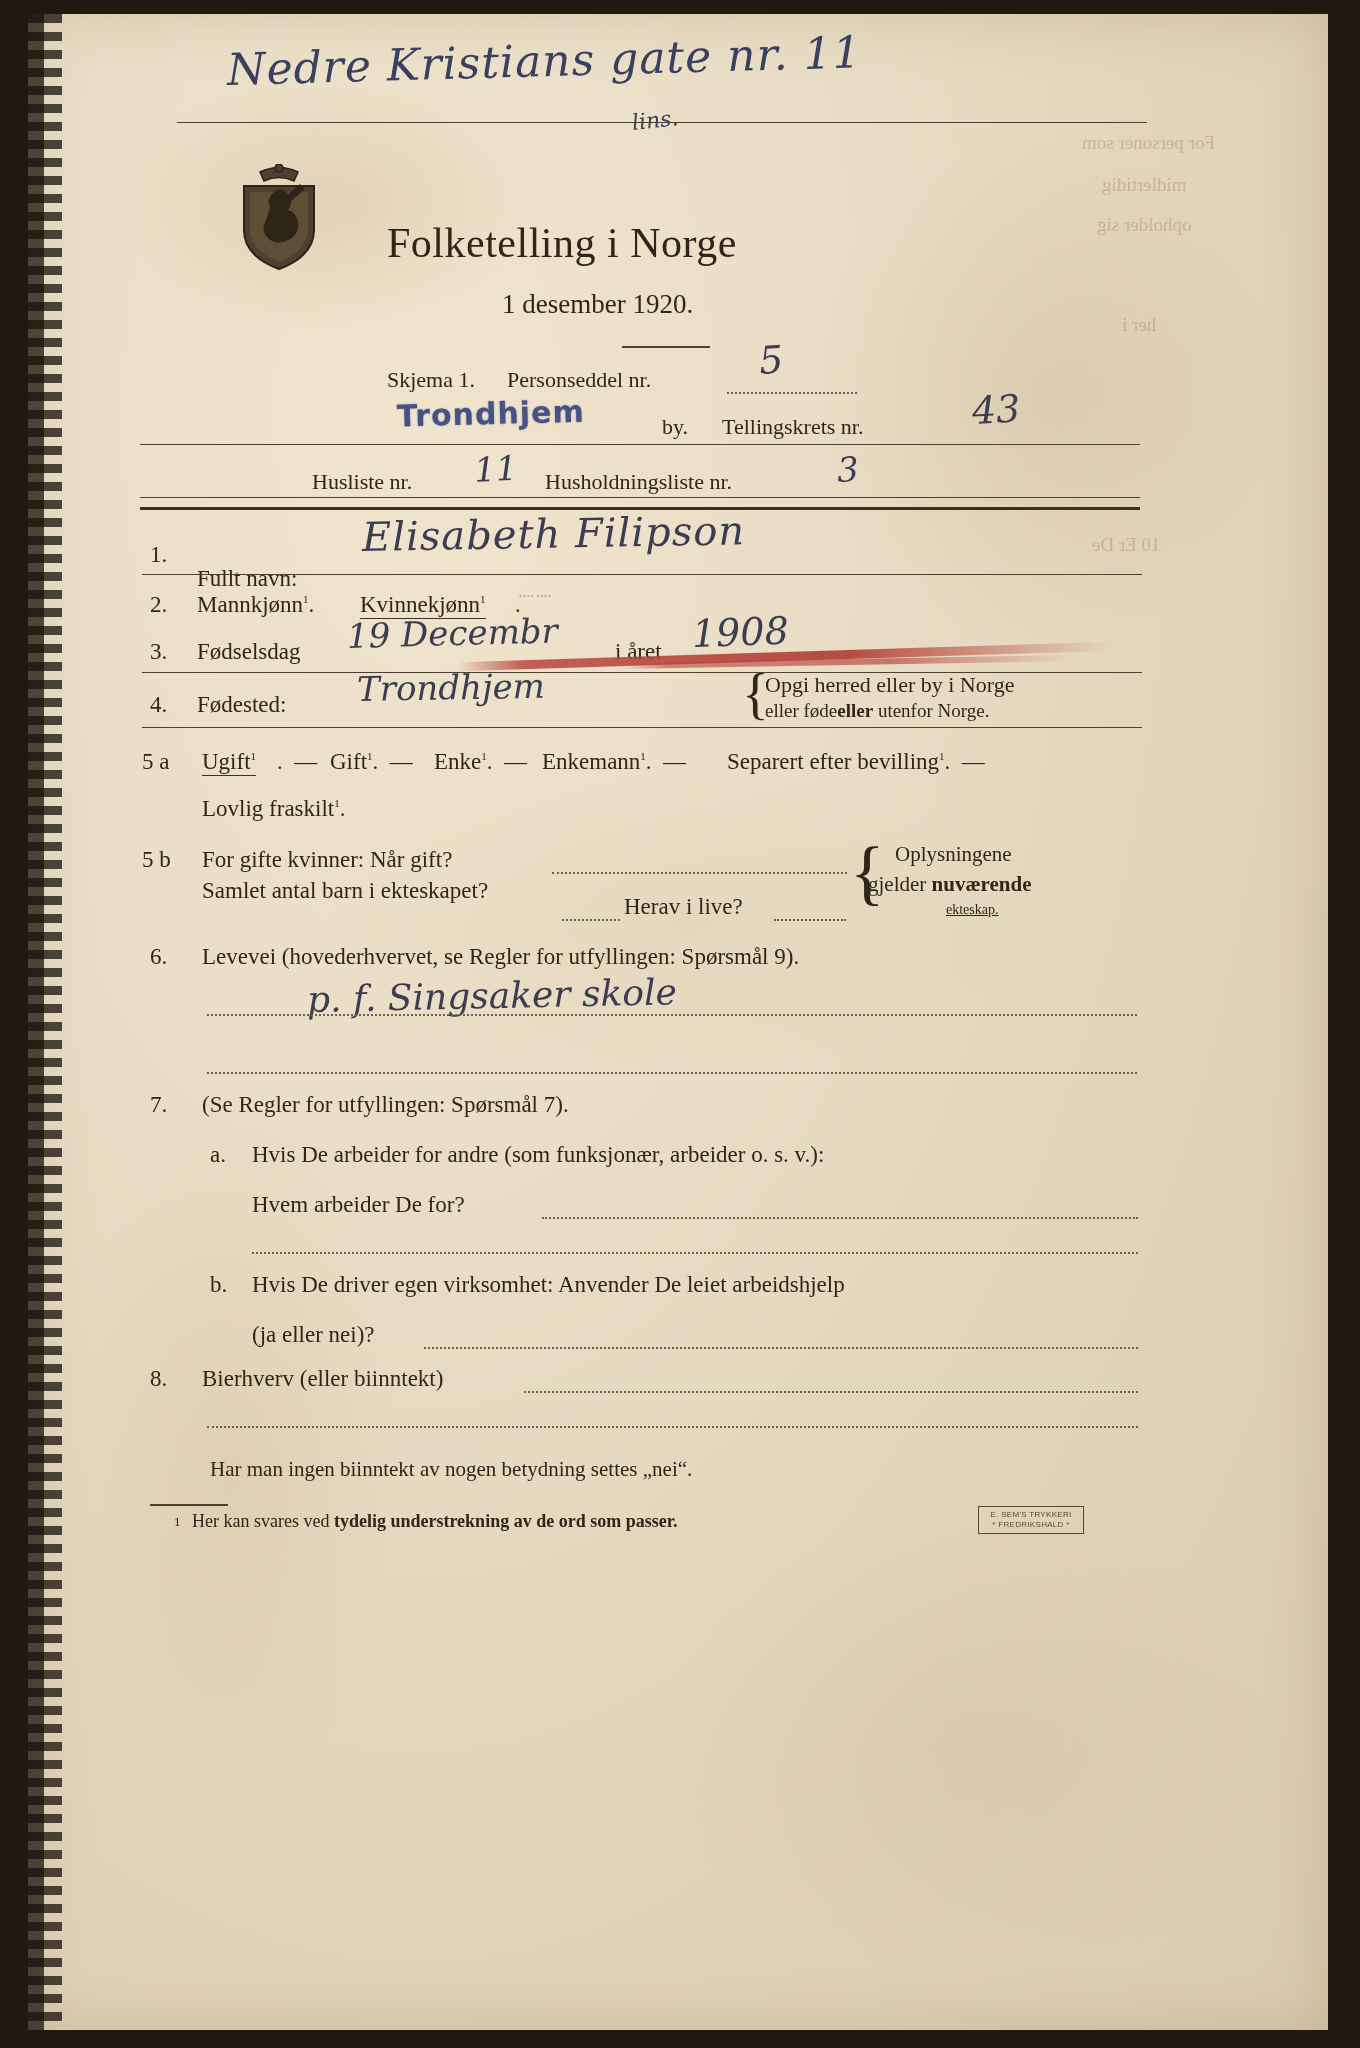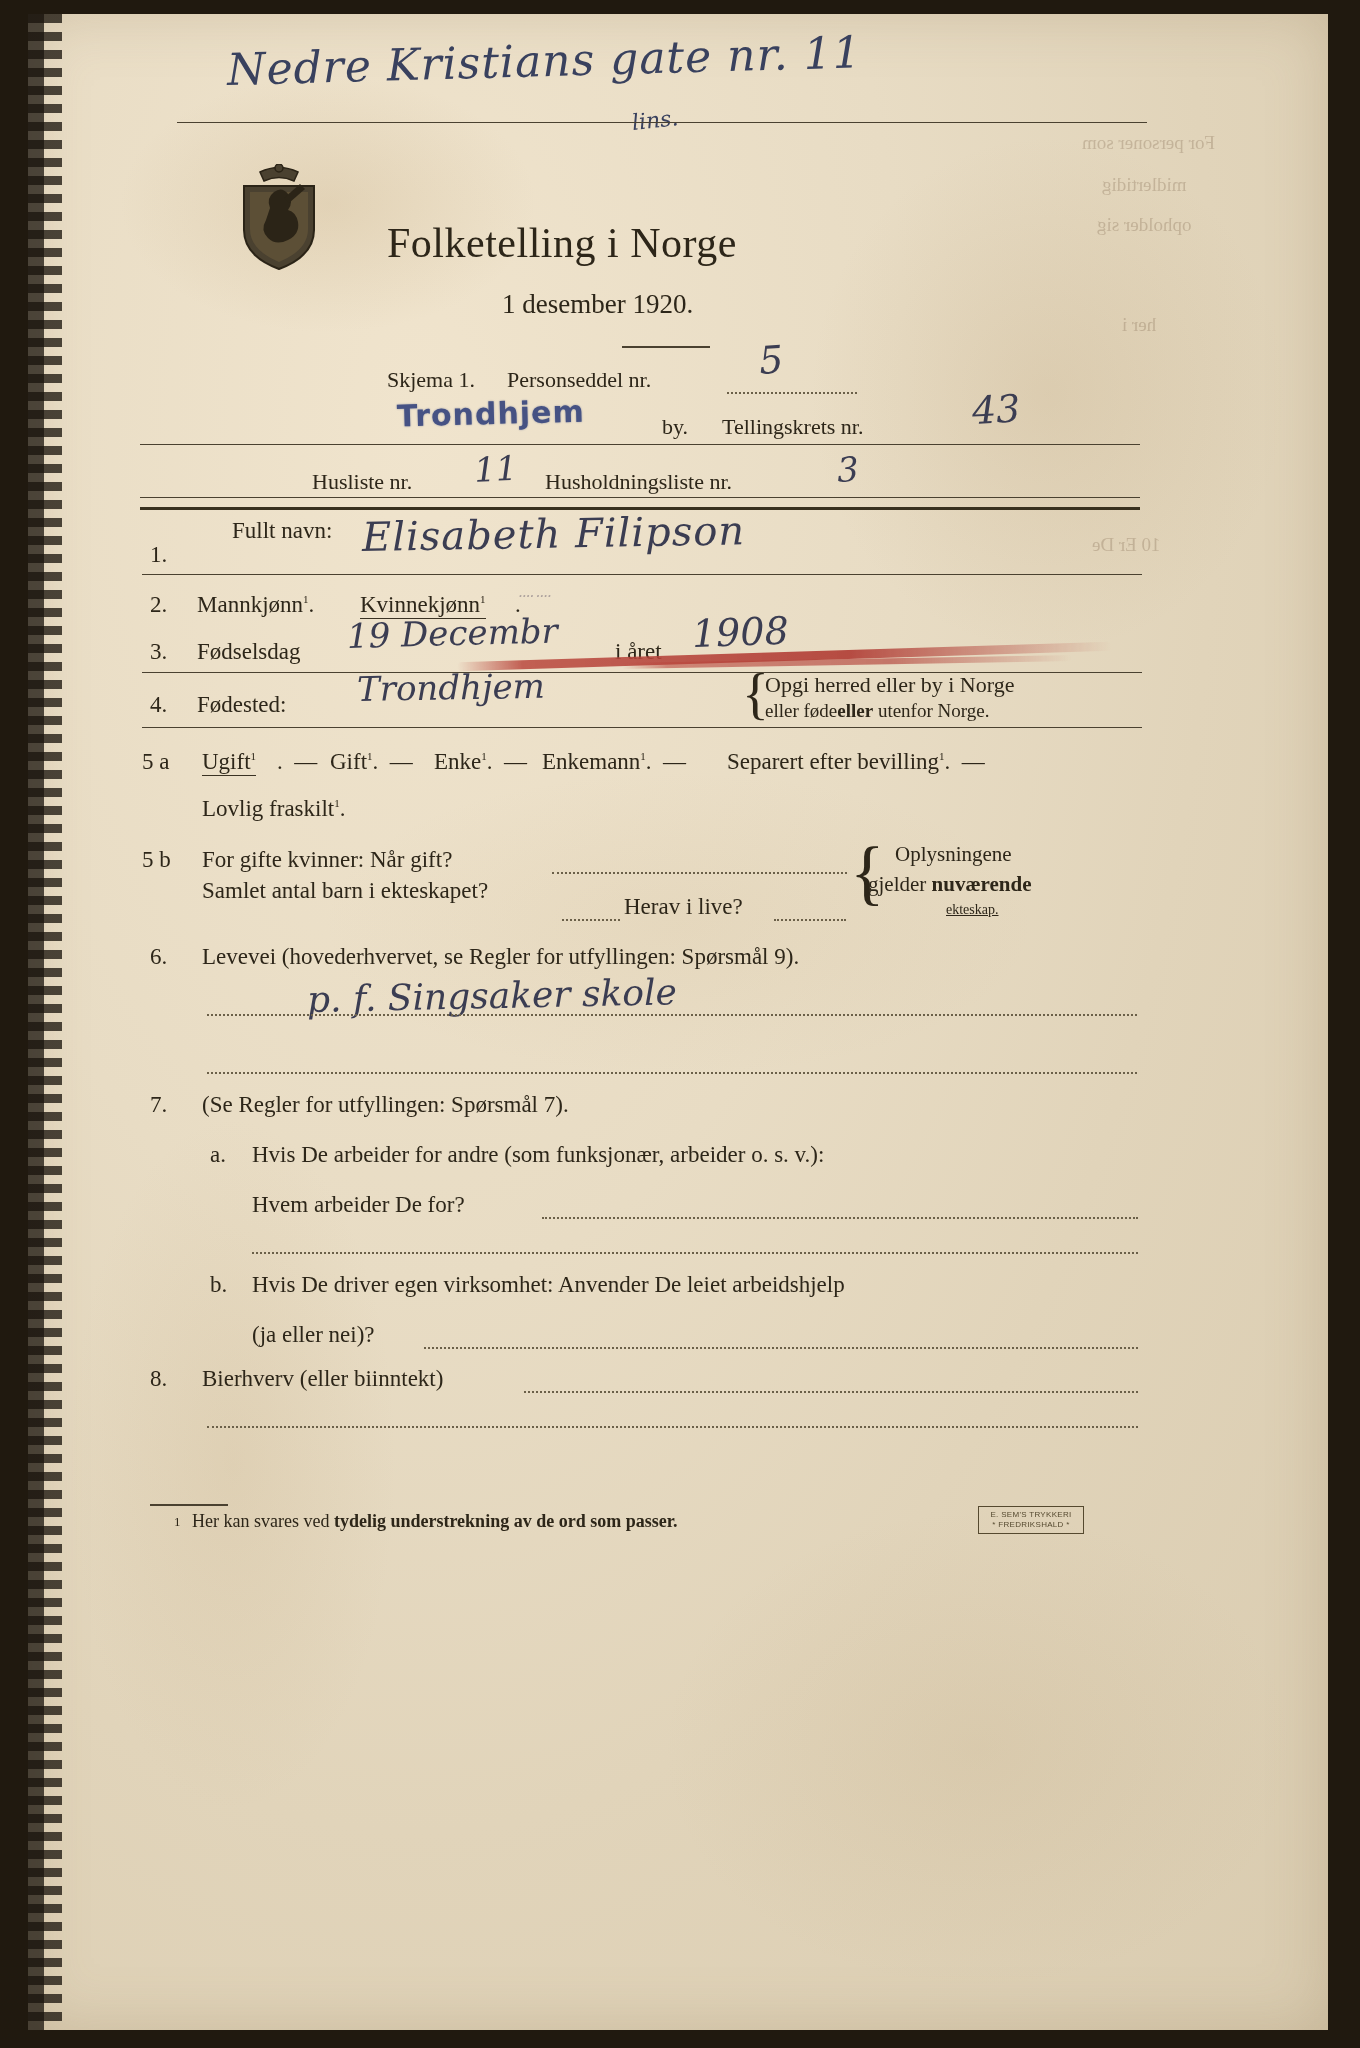--- a/index.html
+++ b/index.html
@@ -233,21 +233,21 @@
     <div class="rule" style="left:78px;top:430px;width:1000px;"></div>
 
     <div class="pr line18" style="left:250px;top:455px;">Husliste nr.</div>
     <div class="hw" style="left:412px;top:436px;font-size:34px;transform:rotate(-3deg);">11</div>
     <div class="pr line18" style="left:483px;top:455px;">Husholdningsliste nr.</div>
     <div class="hw" style="left:775px;top:436px;font-size:34px;transform:rotate(-3deg);">3</div>
     <div class="rule" style="left:78px;top:483px;width:1000px;"></div>
     <div class="thick" style="left:78px;top:493px;width:1000px;"></div>
 
     <div class="pr qnum" style="left:88px;top:528px;">1.</div>
-    <div class="pr q" style="left:135px;top:504px;margin-left:35px;">Fullt navn:</div>
+    <div class="pr q" style="left:135px;top:552px;">Fullt navn:</div>
     <div class="hw" style="left:300px;top:500px;font-size:40px;letter-spacing:1px;transform:rotate(-1deg);">Elisabeth Filipson</div>
     <div class="rule" style="left:80px;top:560px;width:1000px;"></div>
 
     <div class="pr qnum" style="left:88px;top:578px;">2.</div>
     <div class="pr q" style="left:135px;top:578px;">
       <span>Mannkjønn</span><span class="sup">1</span>.
     </div>
     <div class="pr q underline-thin" style="left:298px;top:578px;">
       <span>Kvinnekjønn</span><span class="sup">1</span>
     </div>
@@ -322,20 +322,21 @@
     <div class="pr q" style="left:148px;top:1258px;">b.</div>
     <div class="pr q" style="left:190px;top:1258px;">Hvis De driver egen virksomhet:  Anvender De leiet arbeidshjelp</div>
     <div class="pr q" style="left:190px;top:1308px;">(ja eller nei)?</div>
     <div class="dots" style="left:362px;top:1333px;width:714px;"></div>
 
     <div class="pr qnum" style="left:88px;top:1352px;">8.</div>
     <div class="pr q" style="left:140px;top:1352px;">Bierhverv (eller biinntekt)</div>
     <div class="dots" style="left:462px;top:1377px;width:614px;"></div>
     <div class="dots" style="left:145px;top:1412px;width:931px;"></div>
 
+    <div class="pr" style="left:148px;top:1443px;font-size:21px;">Har man ingen biinntekt av nogen betydning settes „nei“.</div>
     <div class="rule" style="left:88px;top:1490px;width:78px;border-bottom-width:2.4px;"></div>
     <div class="pr tiny" style="left:112px;top:1500px;">1</div>
     <div class="pr" style="left:130px;top:1497px;font-size:18px;">
       <span>Her kan svares ved </span><span class="bold">tydelig understrekning av de ord som passer.</span>
     </div>
 
     <div class="printmark" style="left:916px;top:1492px;width:96px;">
       <div>E. SEM'S TRYKKERI</div>
       <div>* FREDRIKSHALD *</div>
     </div>

